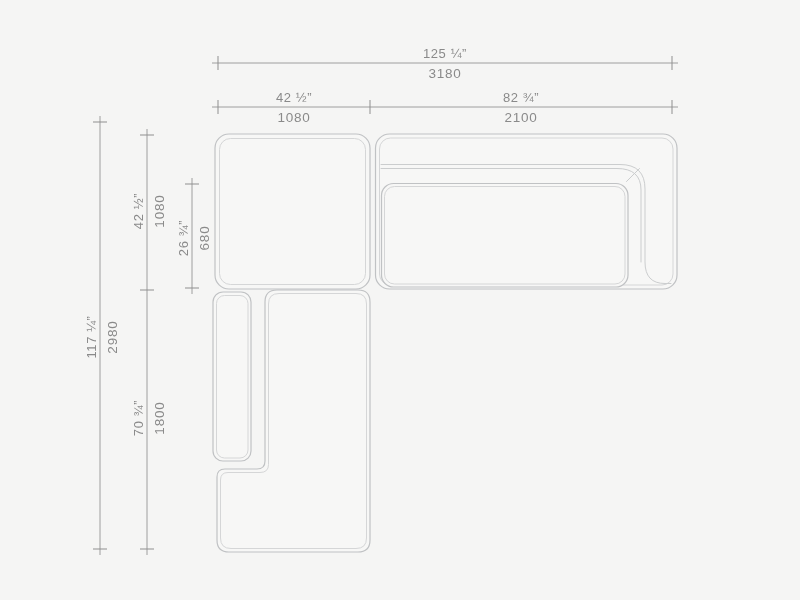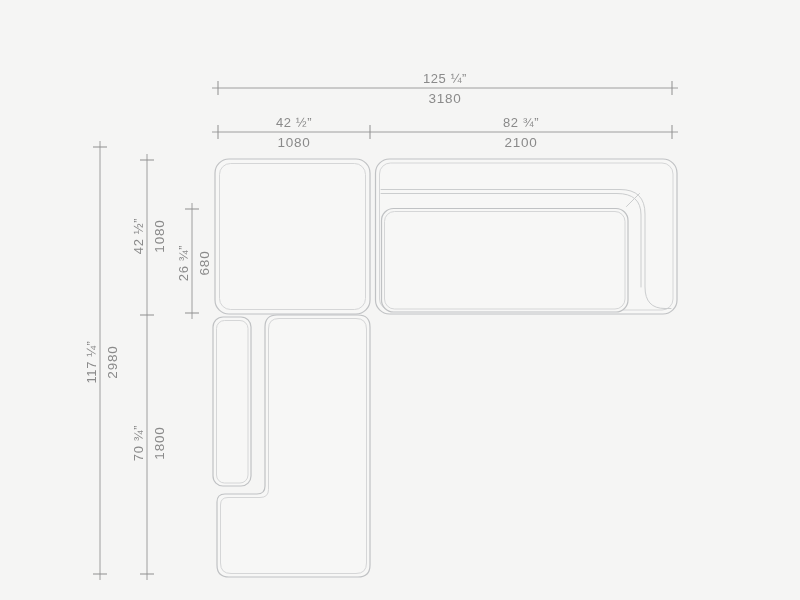--- a/index.html
+++ b/index.html
@@ -2,21 +2,21 @@
 <html><head>
 <meta charset="utf-8">
 <style>
   html, body { margin: 0; padding: 0; }
   body {
     width: 800px; height: 600px;
     background: #f5f5f4;
     font-family: "Liberation Sans", "DejaVu Sans", sans-serif;
     overflow: hidden;
   }
-  .stage { width: 800px; height: 530px; position: relative; margin-top: 25px; }
+  .stage { width: 800px; height: 530px; position: relative; }
   svg { display: block; }
 
   .module {
     fill: #f7f7f6;
     stroke: #c0c2c4;
     stroke-width: 1.2;
     stroke-linejoin: round;
   }
   .inner-line {
     fill: none;

